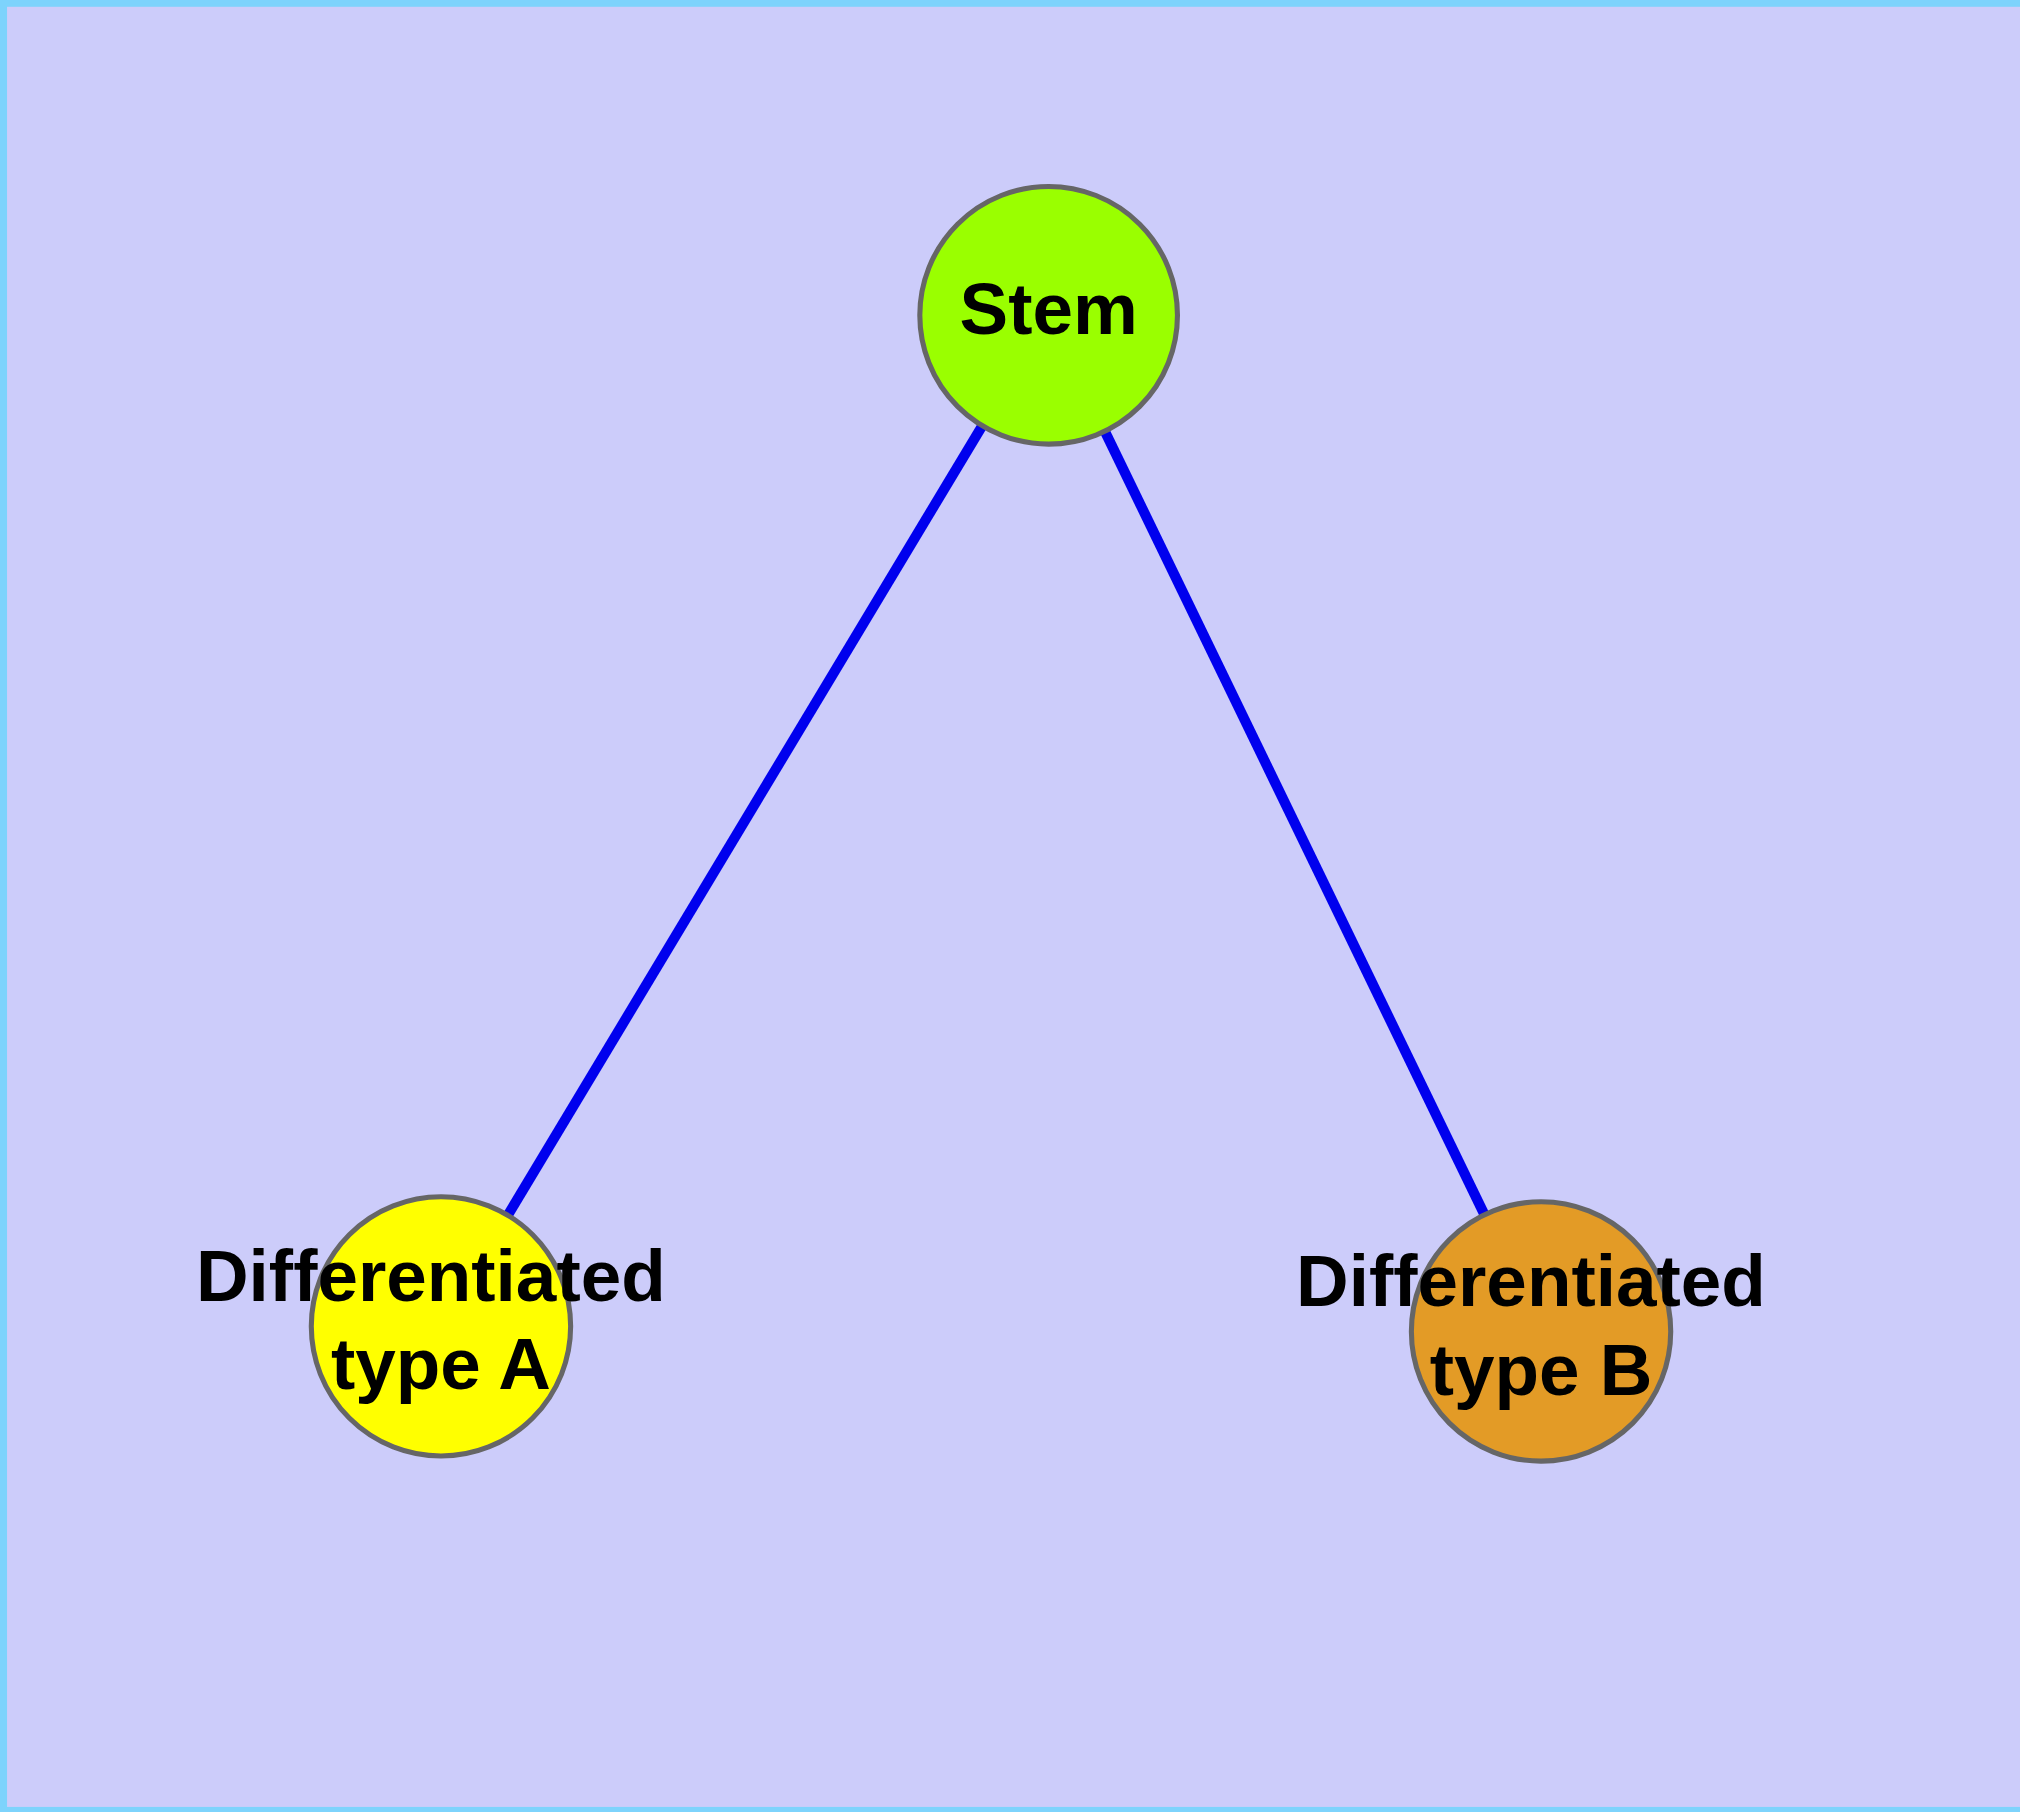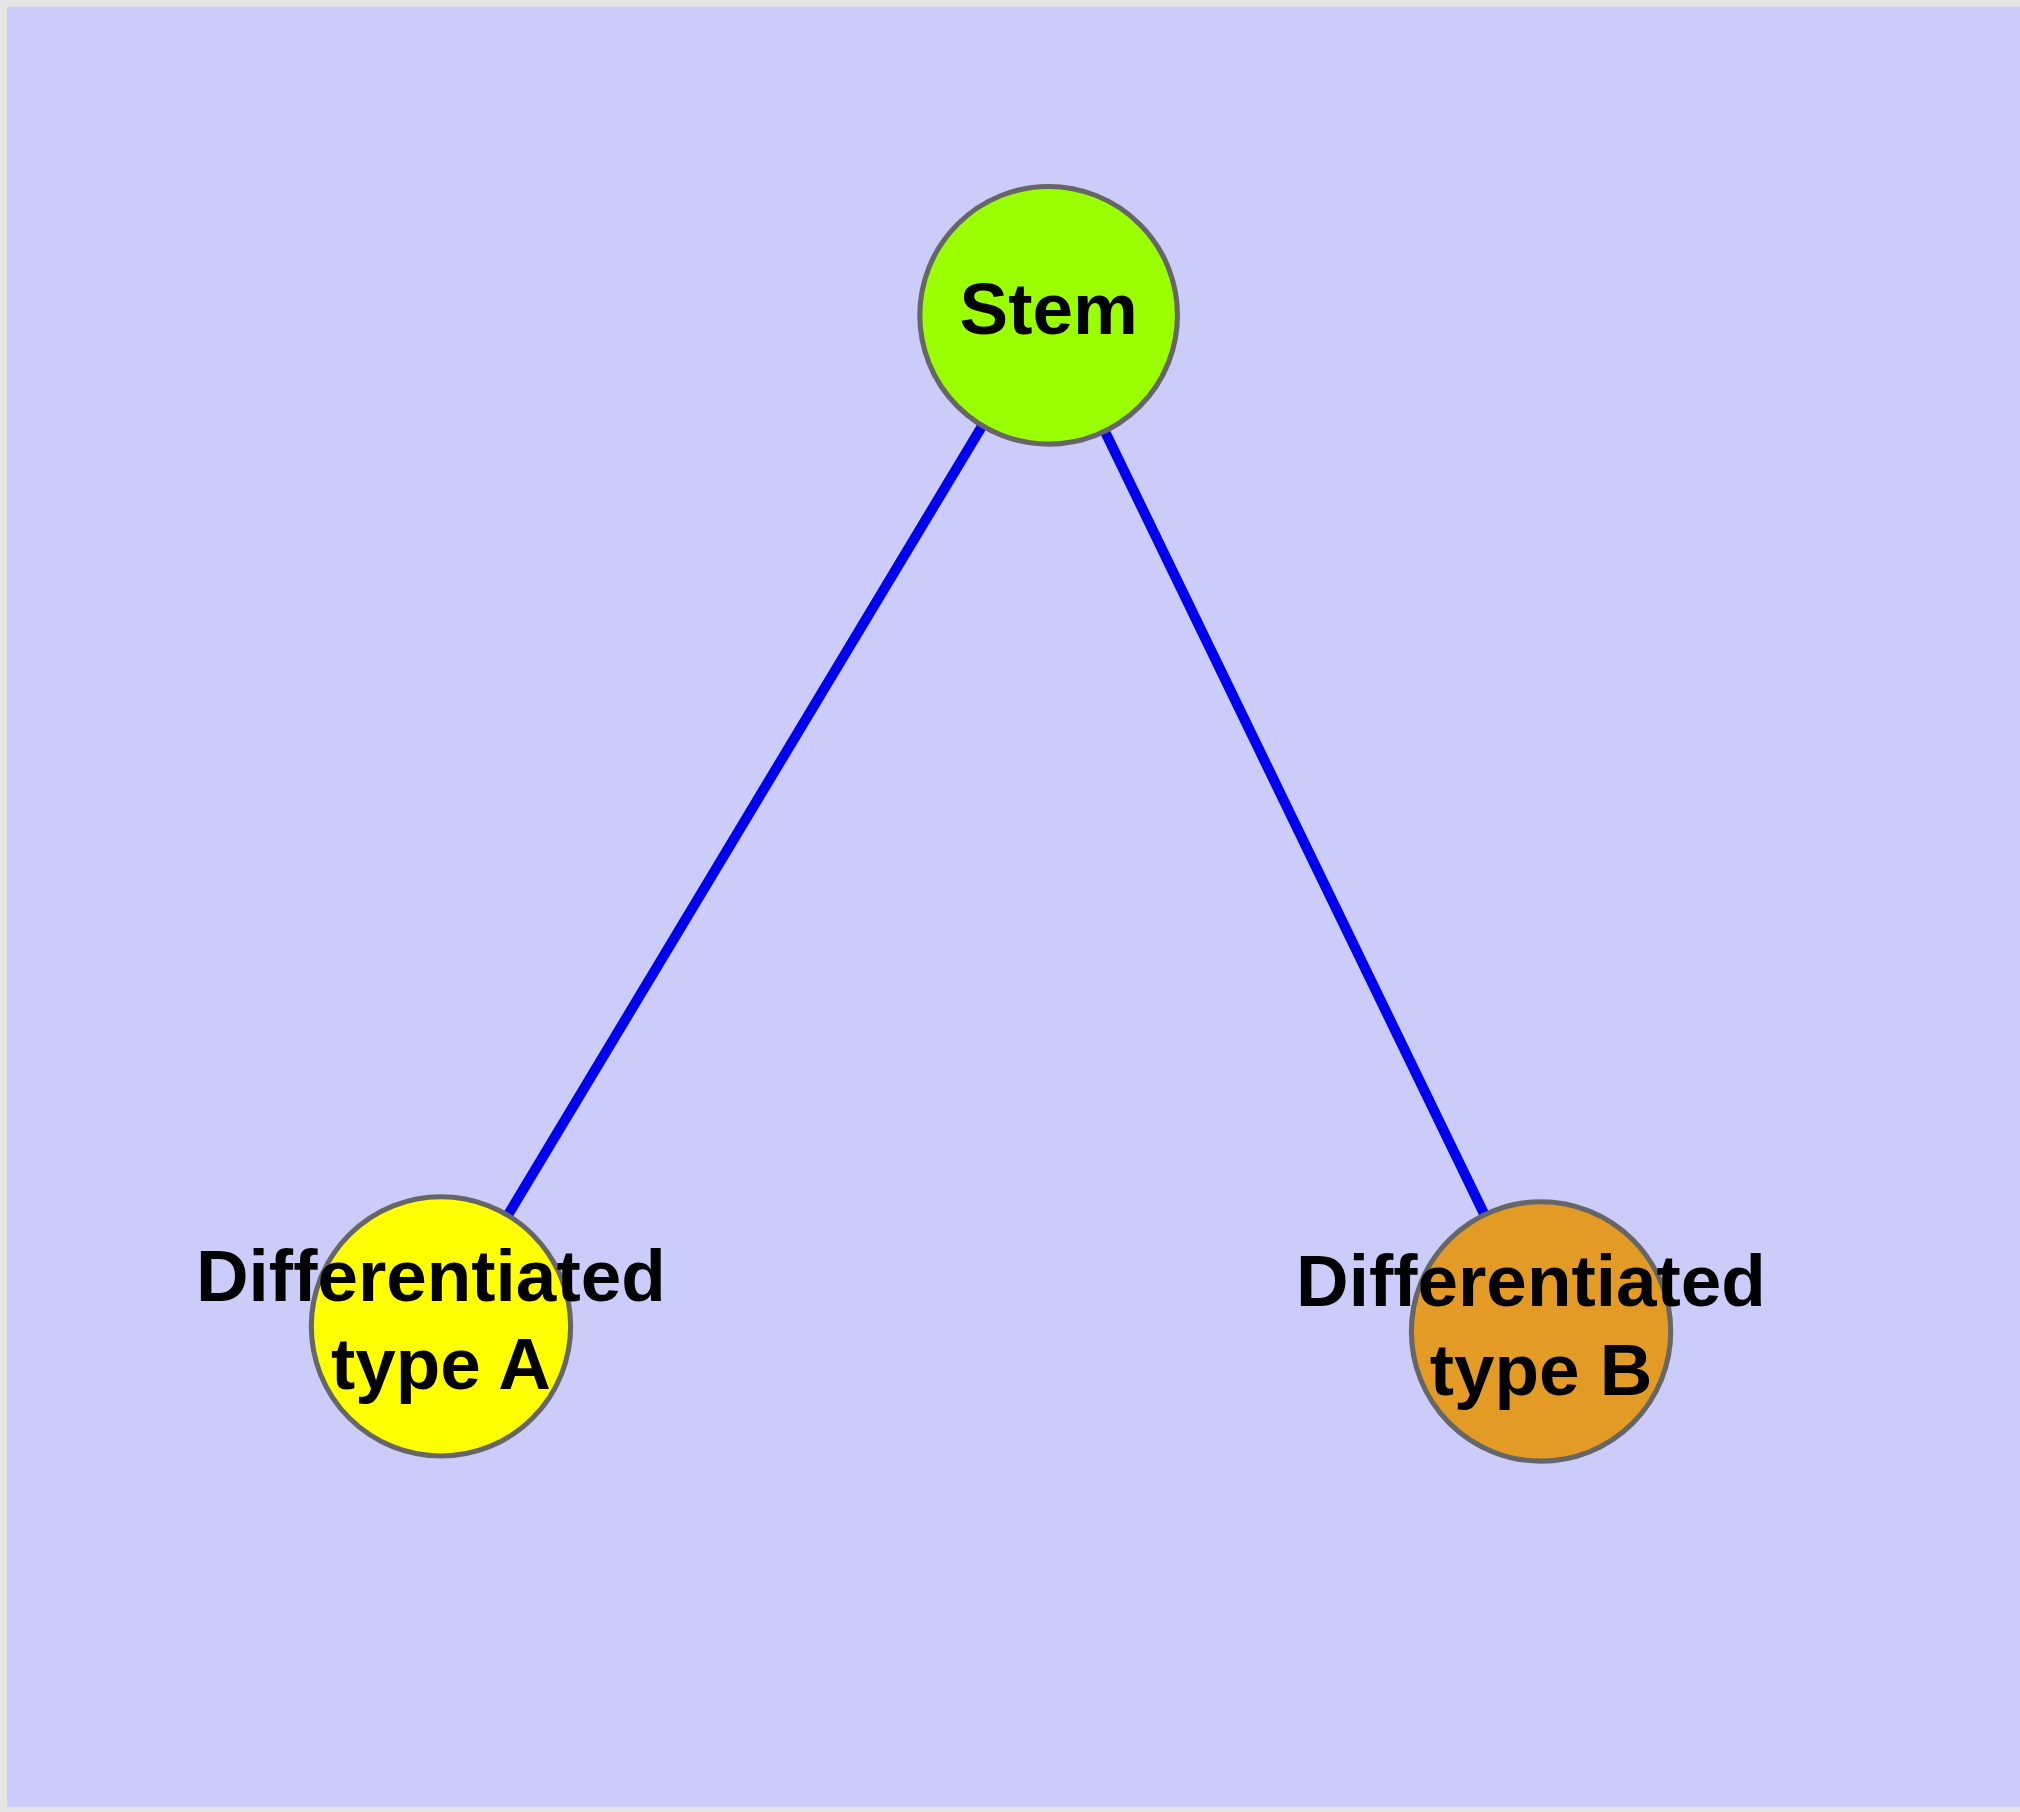--- a/index.html
+++ b/index.html
@@ -33,21 +33,21 @@
     font-weight: bold;
     fill: #000000;
     text-anchor: middle;
     dominant-baseline: middle;
     paint-order: normal;
   }
 </style>
 </head>
 <body style="background: rgb(255, 255, 255);">
 
-<div id="canvas" style="background: #e5e5e5;">
+<div id="canvas" style="background: #7dd3fc;">
   <svg id="graph-svg" viewBox="0 0 2384 2138" xmlns="http://www.w3.org/2000/svg">
 
     <rect id="plot-bg" x="8" y="8" width="2376" height="2124" fill="#ccccfa"></rect>
 
     <g id="edge-layer">
       <line id="edge-stem-a" x1="1237" y1="372" x2="520" y2="1565" stroke="#0000ee" stroke-width="12" stroke-linecap="butt"></line>
       <line id="edge-stem-b" x1="1237" y1="372" x2="1818" y2="1571" stroke="#0000ee" stroke-width="12" stroke-linecap="butt"></line>
     </g>
 
     <g id="node-layer">

